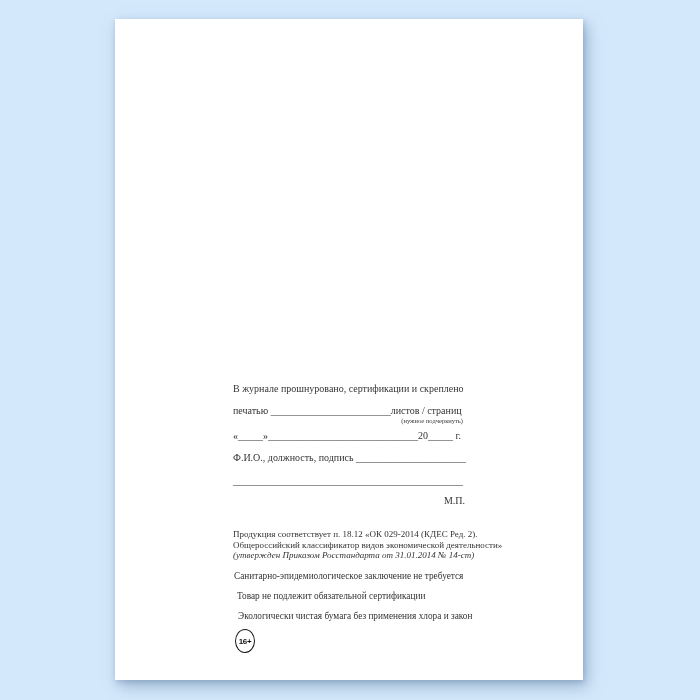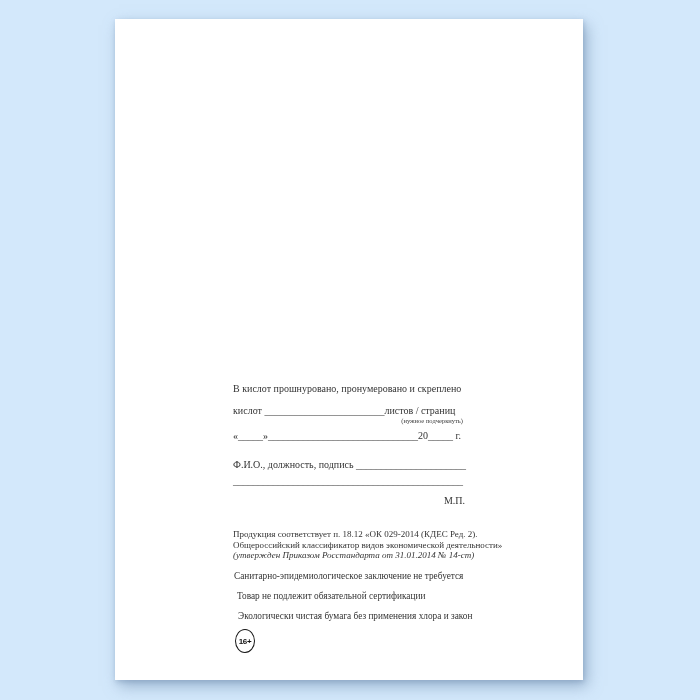--- a/index.html
+++ b/index.html
@@ -26,21 +26,21 @@
   .content{
     position:absolute;
     left:118px; top:364px;
     width:232px; height:290px;
   }
   .row{position:absolute; left:0; white-space:nowrap; font-size:10px; line-height:12px;}
   .t-title{top:0;}
   .t-seal{top:22px;}
   .t-hint{top:34px; right:2px; left:auto; font-size:6.5px; line-height:7px; color:#3a3a3a;}
   .t-date{top:47px;}
-  .t-fio{top:76px;}
+  .t-fio{top:69px;}
   .t-rule{top:92px; letter-spacing:0;}
   .t-stamp{top:112px; right:0; left:auto;}
   .para{position:absolute; top:146px; left:0; width:232px; font-size:9px; line-height:10.5px; white-space:nowrap;}
   .italic{font-style:italic;}
   .note{position:absolute; white-space:nowrap; font-size:9.3px; line-height:11px;}
   .n1{top:188px; left:1px;}
   .n2{top:208px; left:4px;}
   .n3{top:228px; left:5px;}
   .age-row{position:absolute; top:245px; left:2px; width:230px; height:24px;}
   .badge{
@@ -57,24 +57,24 @@
   .age-title{font-size:9px; line-height:9.5px;}
   .age-law{font-size:6.3px; line-height:7.5px; color:#3a3a3a;}
   .blank{letter-spacing:0;}
 </style>
 </head>
 <body>
 
 <div class="page">
   <div class="content">
 
-    <div class="row t-title">В кислот прошнуровано, пронумеровано и скреплено</div>
+    <div class="row t-title">В журнале прошнуровано, сертификации и скреплено</div>
 
     <div class="row t-seal">
-      <span>кислот </span><span class="blank">________________________</span><span>листов / страниц</span>
+      <span>печатью </span><span class="blank">________________________</span><span>листов / страниц</span>
     </div>
 
     <div class="row t-hint">(нужное подчеркнуть)</div>
 
     <div class="row t-date">«_____»______________________________20_____ г.</div>
 
     <div class="row t-fio">
       <span>Ф.И.О., должность, подпись </span><span class="blank">______________________</span>
     </div>
 

